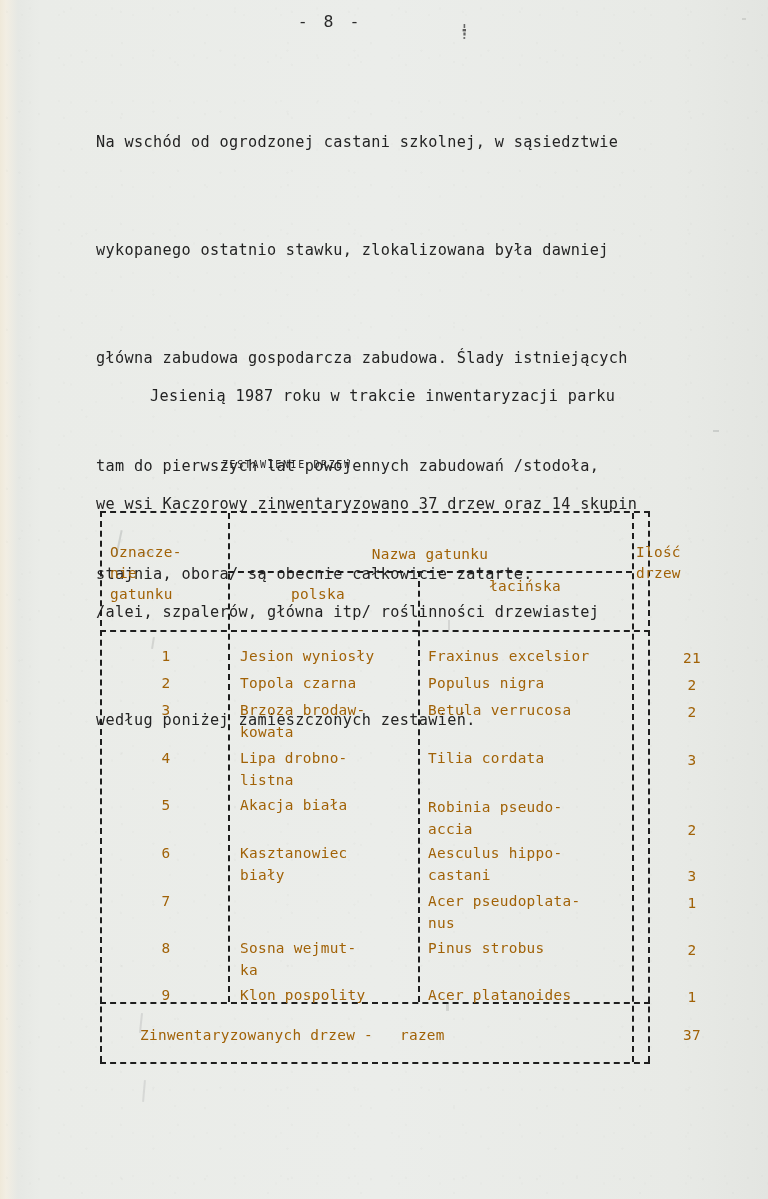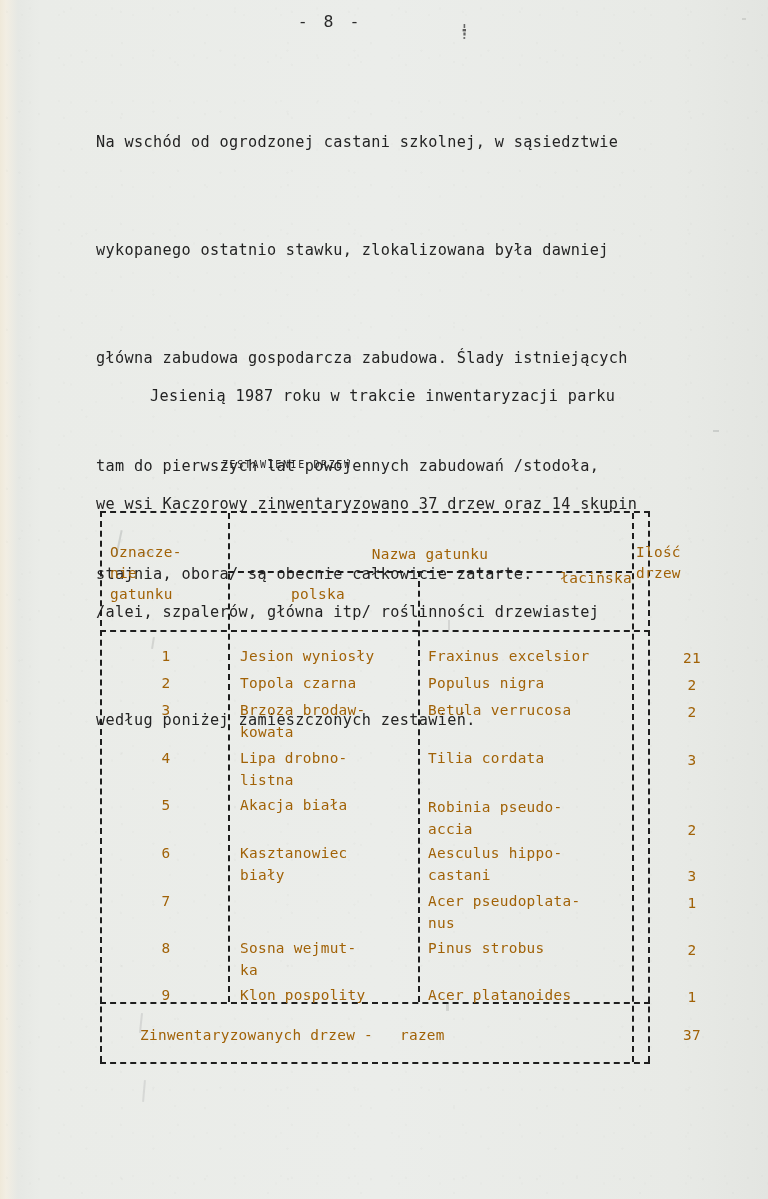--- a/index.html
+++ b/index.html
@@ -127,21 +127,21 @@
     color: #a16207;
     white-space: pre;
   }
 
   .hdr { font-size: 14.4px; }
 
   
   #hdr-oznaczenie { left: 10px;  top: 31px;  width: 120px; line-height: 21px; }
   #hdr-nazwa      { left: 128px; top: 32px;  width: 404px; text-align: center; }
   #hdr-polska     { left: 128px; top: 72px;  width: 180px; text-align: center; }
-  #hdr-lacinska   { left: 318px; top: 56px;  width: 214px; text-align: right; }
+  #hdr-lacinska   { left: 318px; top: 64px;  width: 214px; text-align: center; }
   #hdr-ilosc      { left: 536px; top: 31px;  width: 112px; line-height: 21px; text-align: left; }
 
   
   .r-idx  { width: 120px; text-align: center; left: 6px; }
   .r-pol  { left: 140px; width: 190px; }
   .r-lat  { left: 328px; width: 215px; }
   .r-qty  { left: 536px; width: 112px; text-align: center; }
 
   
   #total-label {

